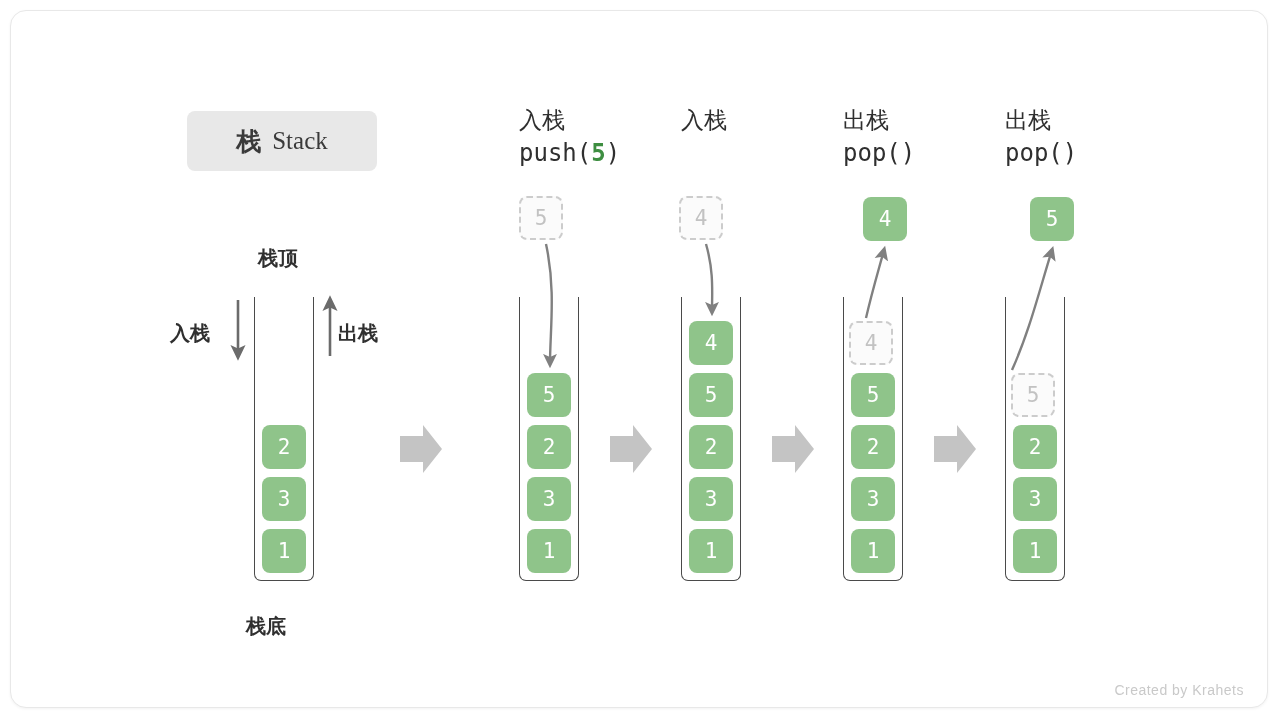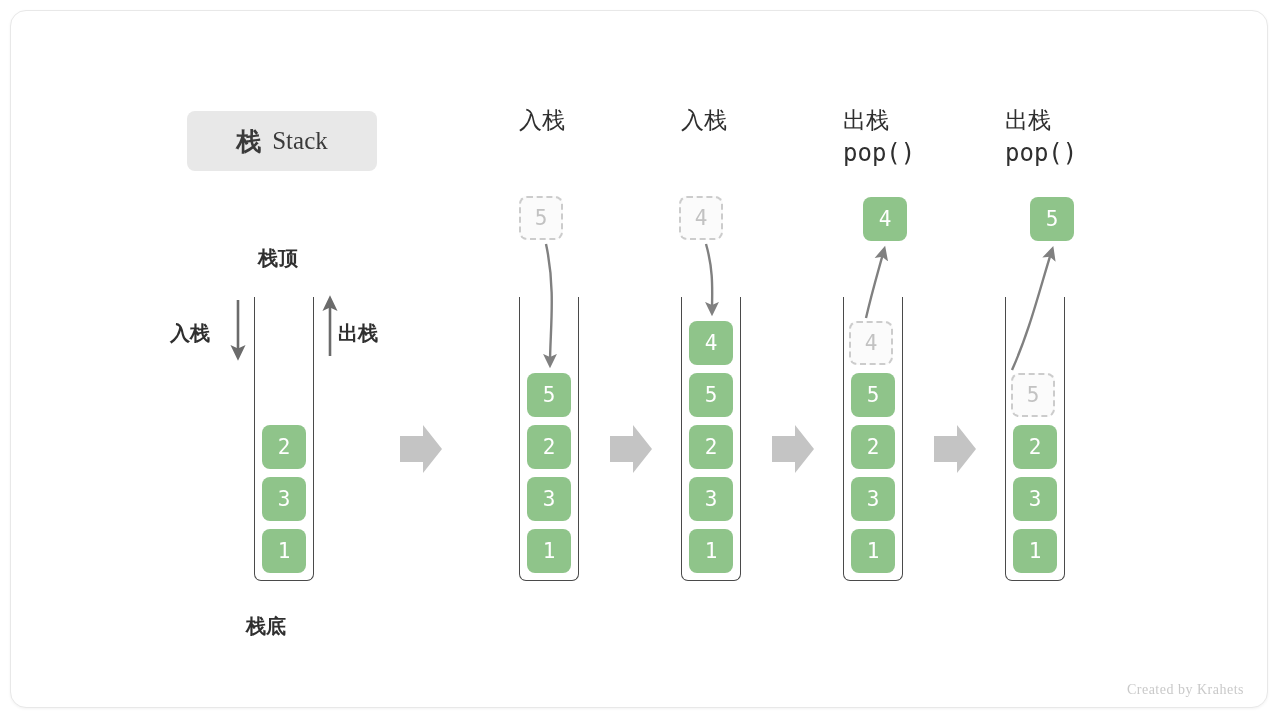--- a/index.html
+++ b/index.html
@@ -131,21 +131,21 @@
     width: 1280px;
     height: 720px;
     pointer-events: none;
   }
 
   
   .credit {
     position: absolute;
     right: 36px;
     bottom: 22px;
-    font-family: Liberation Serif, serif;
+    font-family: Liberation Sans, sans-serif;
     font-size: 14px;
     color: #c9c9c9;
     letter-spacing: 0.5px;
     margin-top: 12px;
   }
 </style>
 </head>
 <body>
 
 <div id="canvas">
@@ -161,20 +161,21 @@
   <div class="label" style="left:170px; top:320px;">入栈</div>
   <div class="label" style="left:338px; top:320px;">出栈</div>
 
   <div class="tube" style="left:254px; top:297px; width:60px; height:284px;"></div>
   <div class="cell solid" style="left:262px; top:425px;">2</div>
   <div class="cell solid" style="left:262px; top:477px;">3</div>
   <div class="cell solid" style="left:262px; top:529px;">1</div>
 
   <div class="col-head" style="left:519px; top:105px;">
     <div class="op-cn">入栈</div>
+    <div class="op-code"><span>push(</span><span class="num">5</span><span>)</span></div>
   </div>
   <div class="cell ghost" style="left:519px; top:196px;">5</div>
   <div class="tube" style="left:519px; top:297px; width:60px; height:284px;"></div>
   <div class="cell solid" style="left:527px; top:373px;">5</div>
   <div class="cell solid" style="left:527px; top:425px;">2</div>
   <div class="cell solid" style="left:527px; top:477px;">3</div>
   <div class="cell solid" style="left:527px; top:529px;">1</div>
 
   <div class="col-head" style="left:681px; top:105px;">
     <div class="op-cn">入栈</div>

